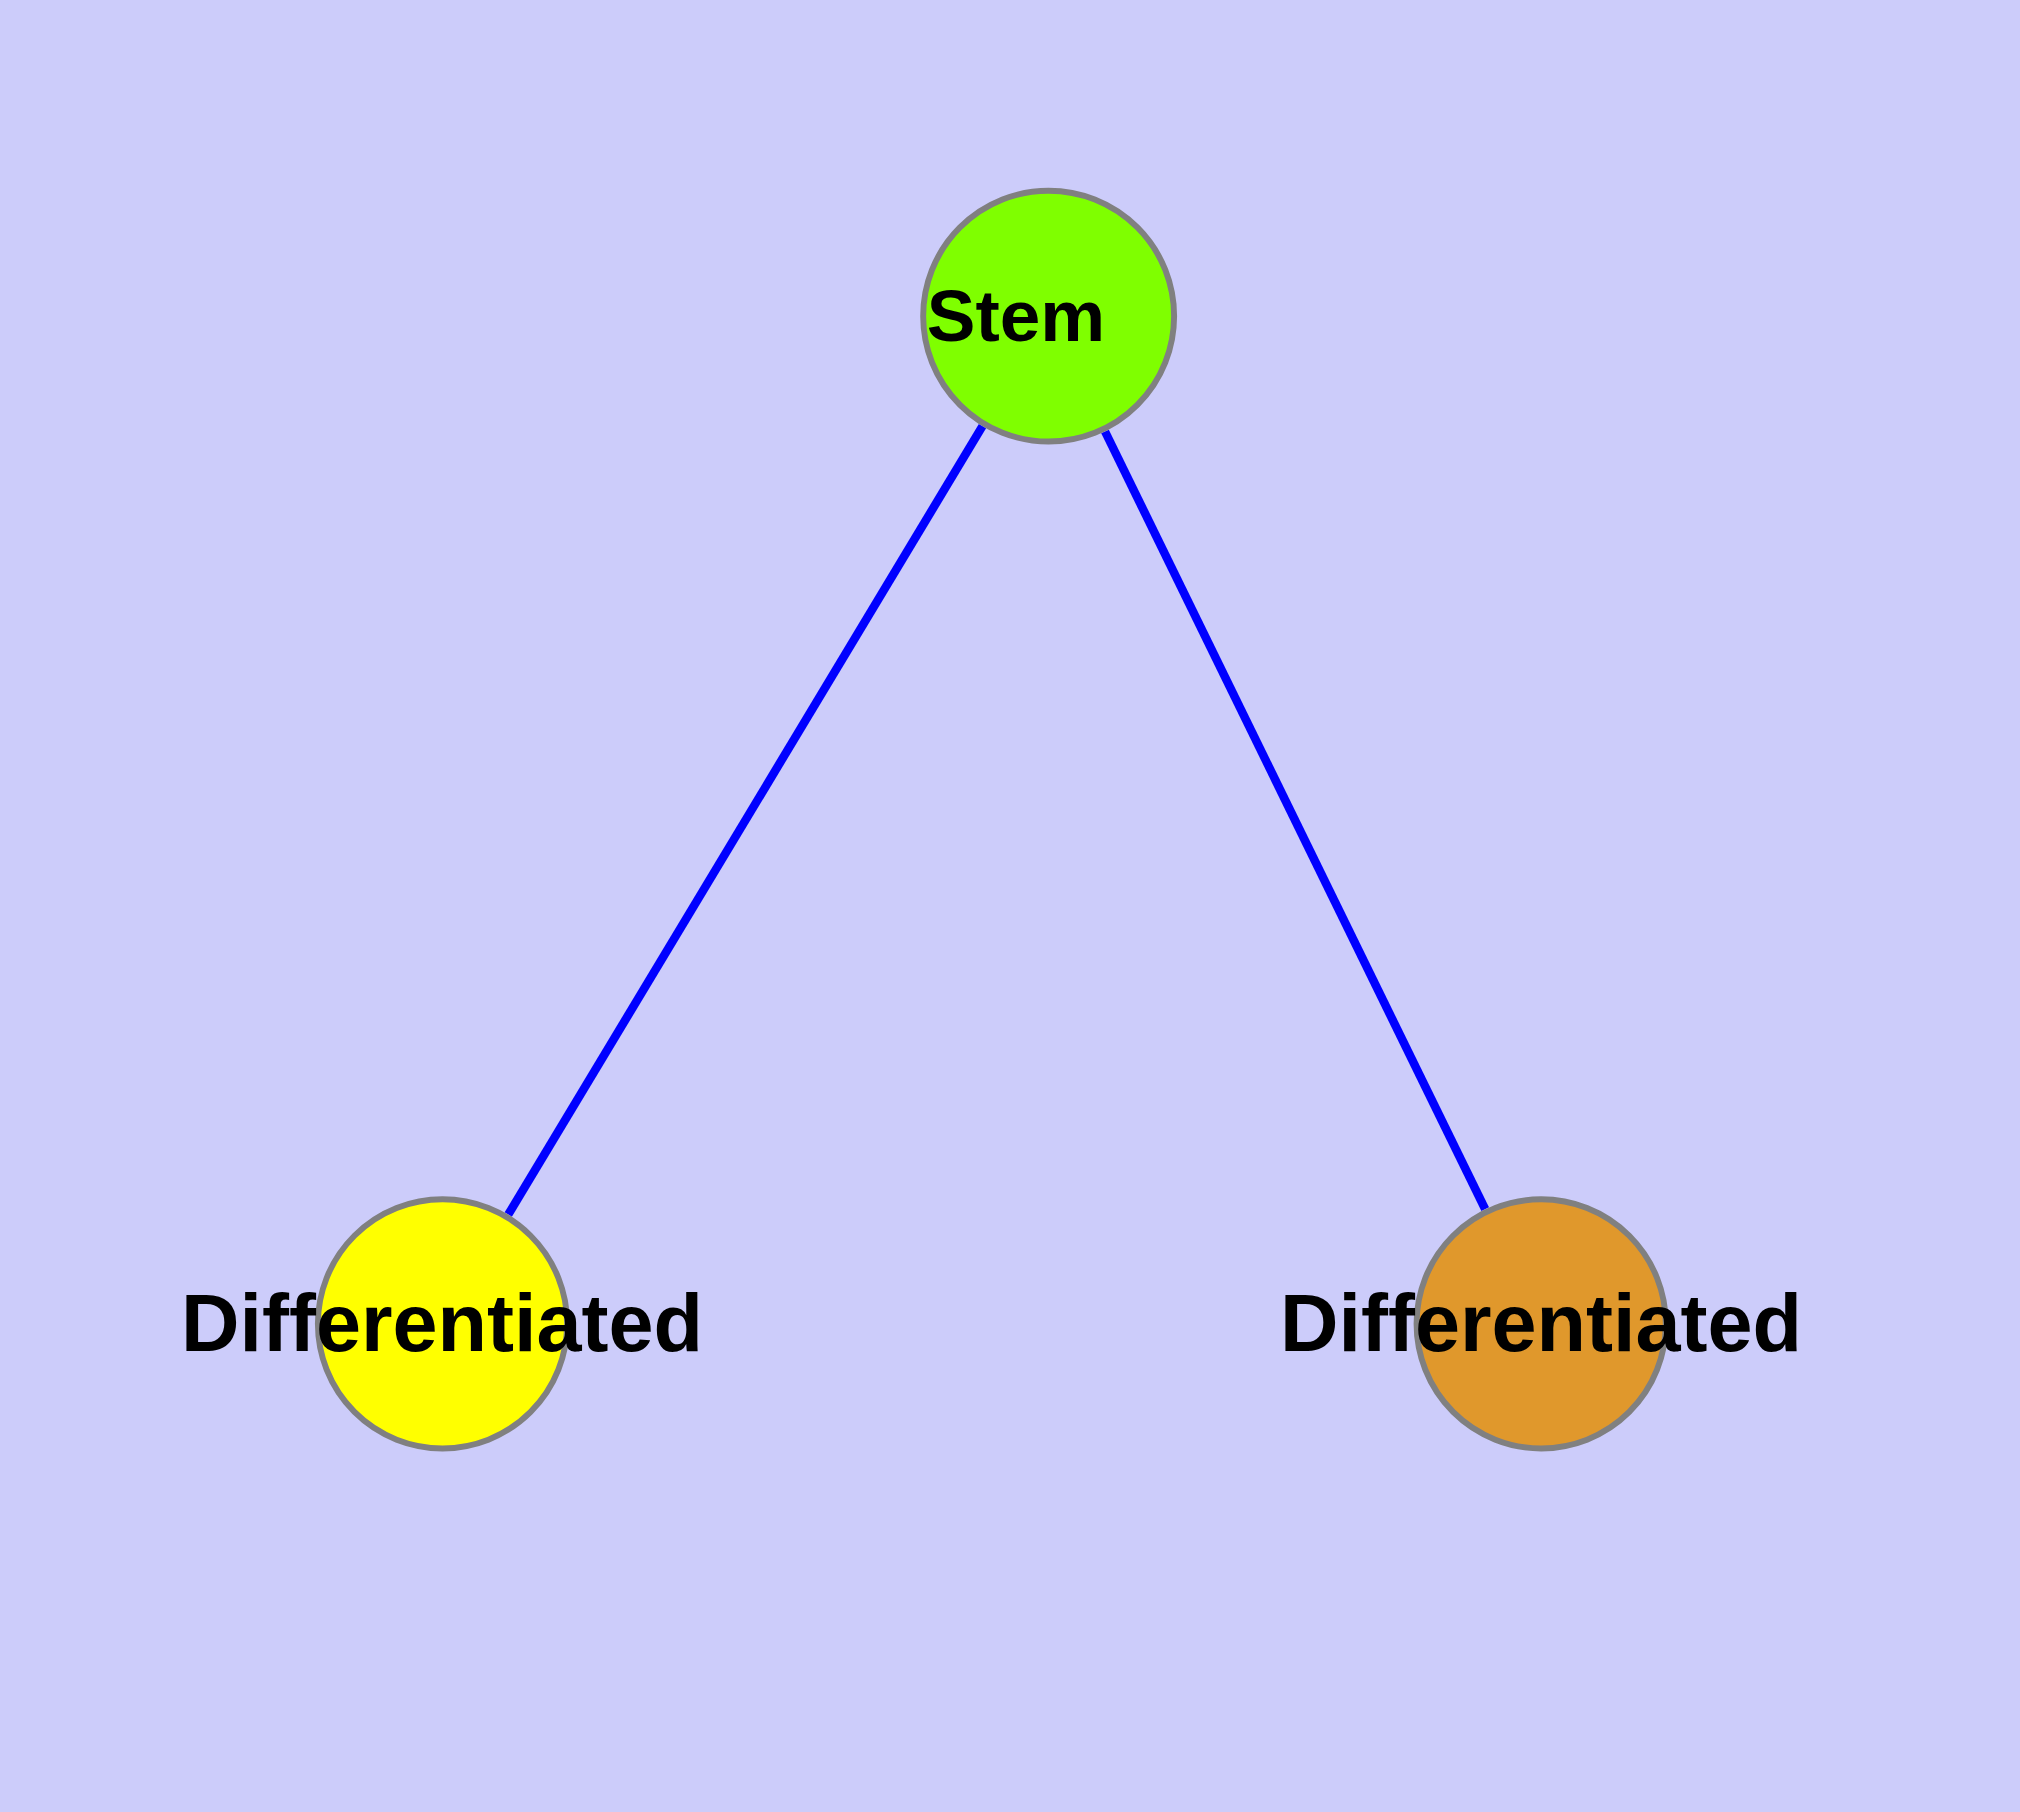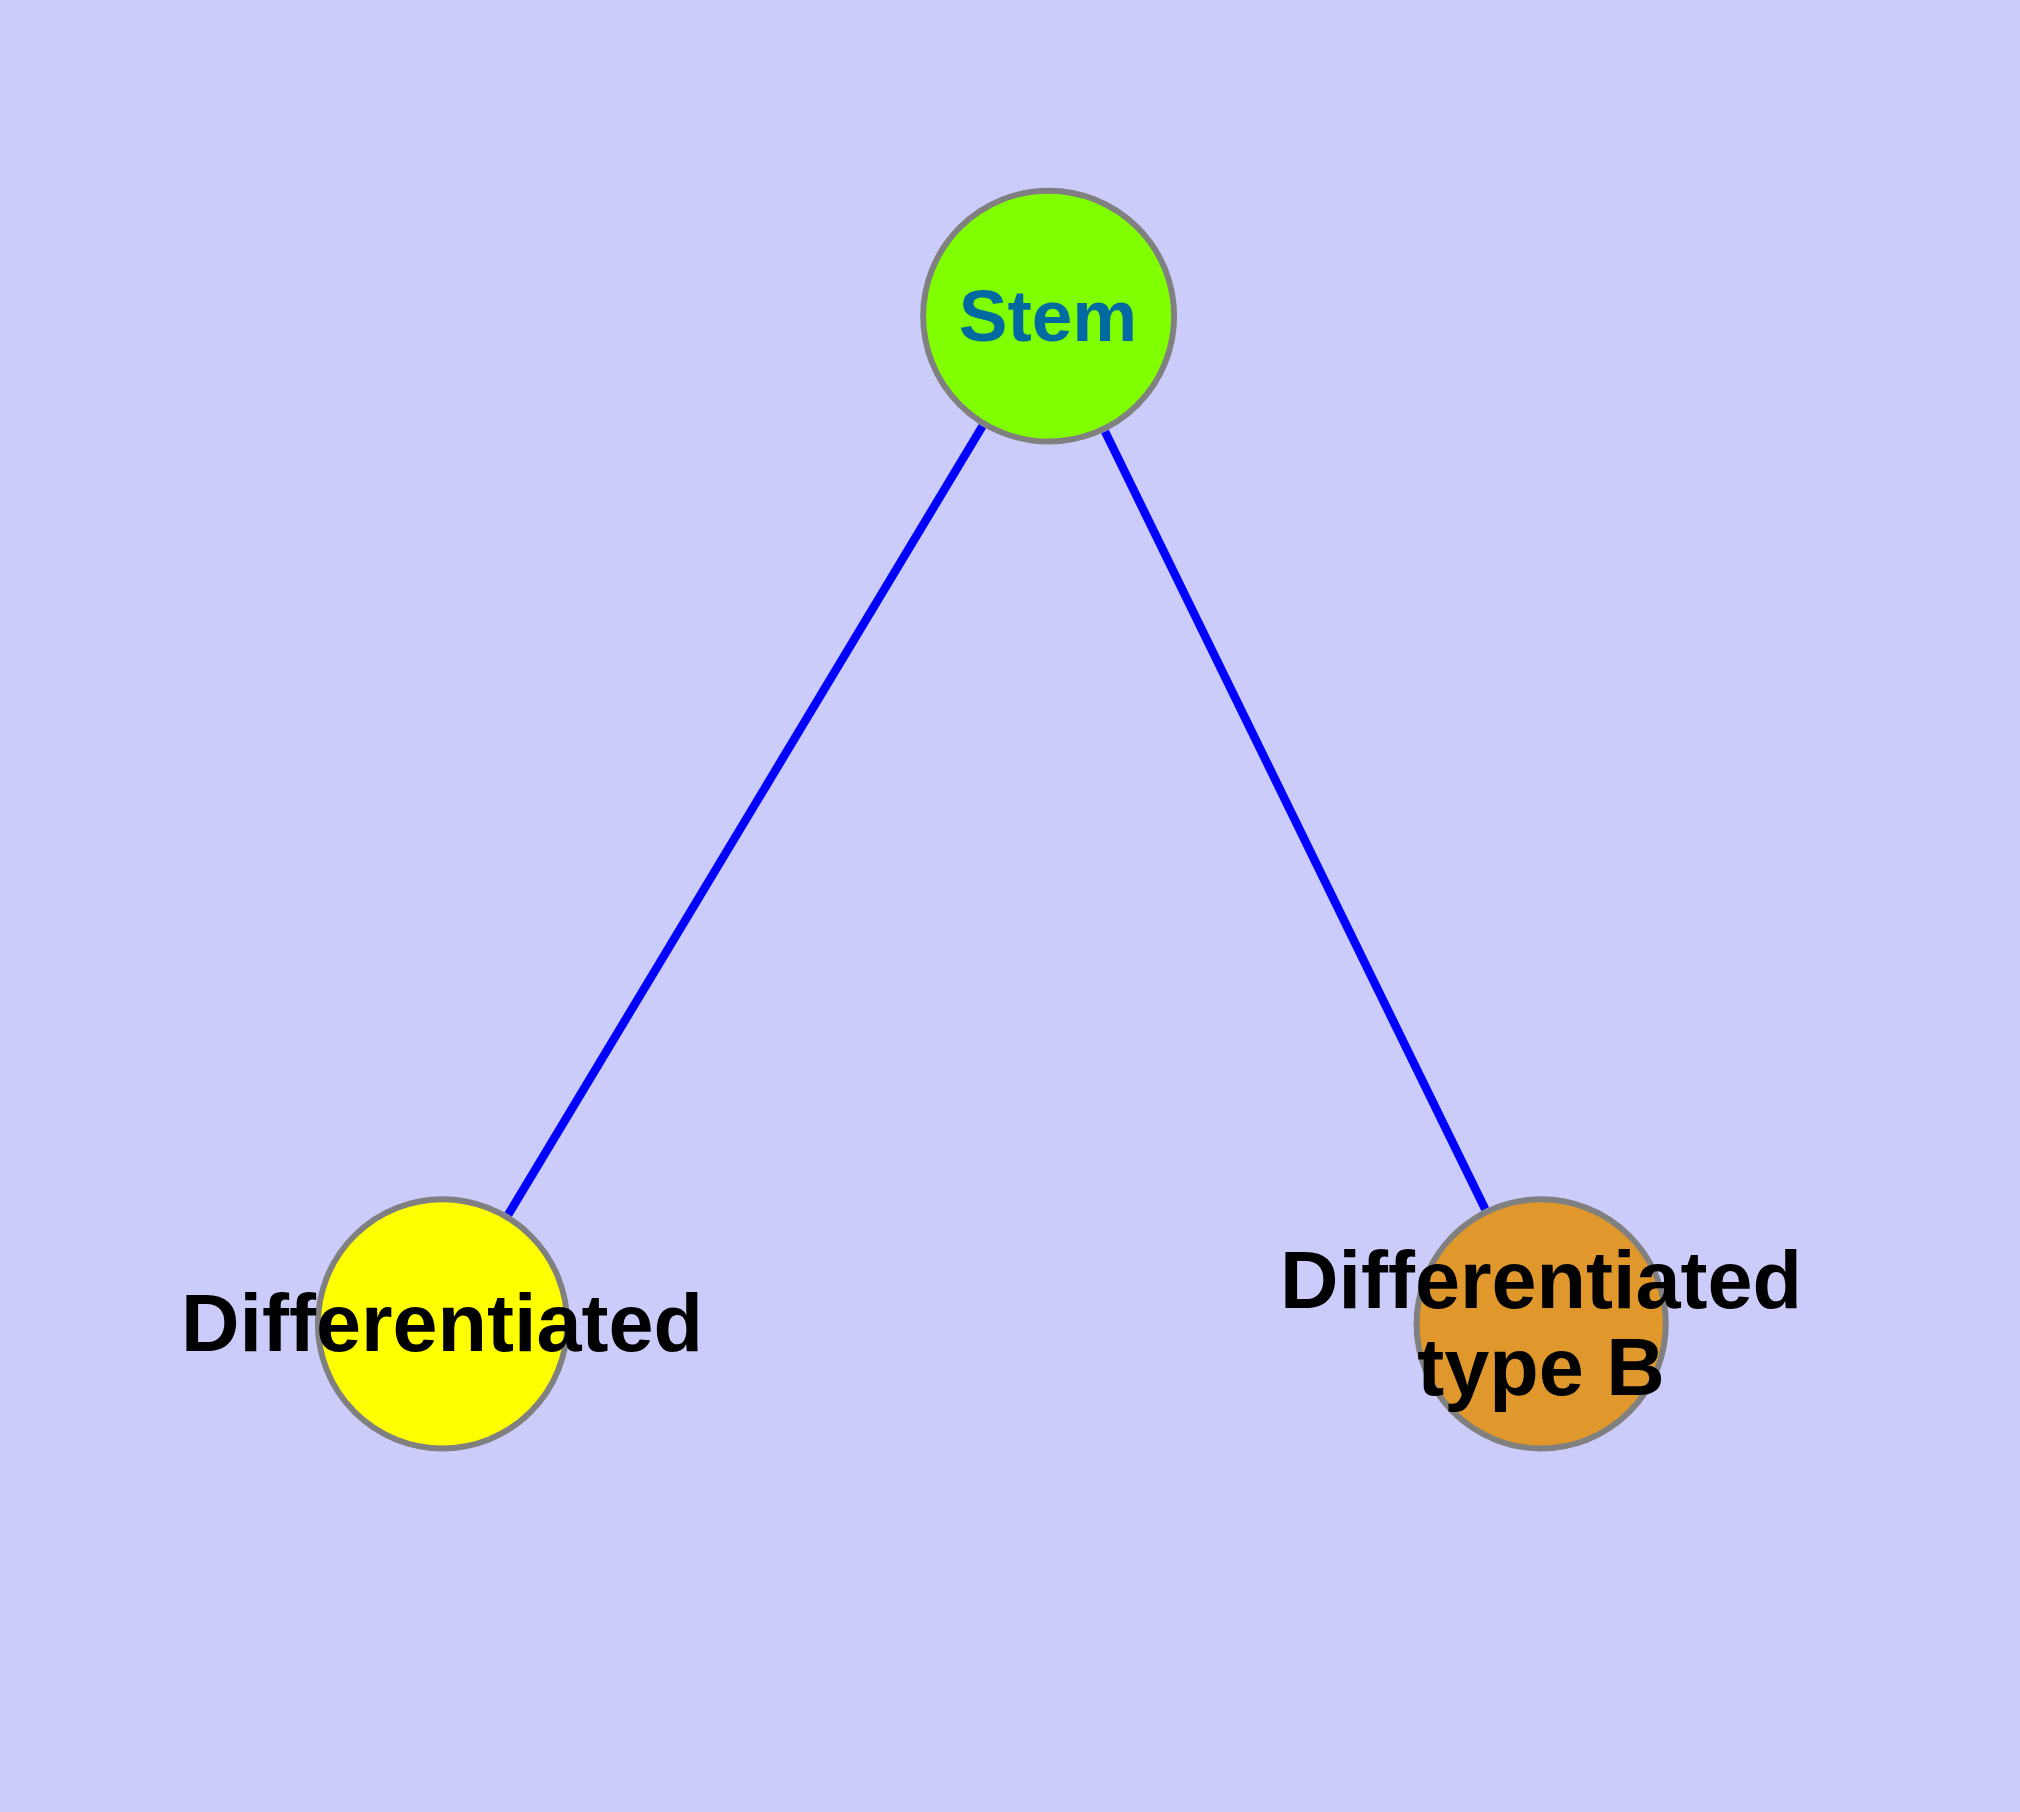--- a/index.html
+++ b/index.html
@@ -54,26 +54,25 @@
         <line x1="1303.5136411856672" y1="509.11827774485073" x2="1751.9253927495517" y2="1426.7801927353134" stroke="#0000ff" stroke-width="10" stroke-linecap="butt"></line>
       </g>
     <g id="nodes-layer">
         <circle cx="1237" cy="373" r="148" fill="#7fff00" stroke="#808080" stroke-width="7"></circle>
         <circle cx="522" cy="1562" r="147" fill="#ffff00" stroke="#808080" stroke-width="7"></circle>
         <circle cx="1818" cy="1562" r="147" fill="#e0982c" stroke="#808080" stroke-width="7"></circle>
       </g>
   </svg>
 
   <div id="labels-layer">
-      <div class="node-label root" style="left: 1048px; top: 316px; font-size: 73px; color: #0369a1;">
+      <div class="node-label root" style="left: 1016px; top: 316px; font-size: 73px; color: #000000;">
         <span class="line">Stem</span>
       </div>
       <div class="node-label leaf" style="left: 442px; top: 1324px; font-size: 81px; color: rgb(0, 0, 0);">
         <span class="line">Differentiated</span>
       </div>
       <div class="node-label leaf" style="left: 1541px; top: 1324px; font-size: 81px; color: rgb(0, 0, 0);">
         <span class="line">Differentiated</span>
-        <span class="line">type B</span>
       </div>
     </div>
 
 </div>
 
 
 </body></html>

